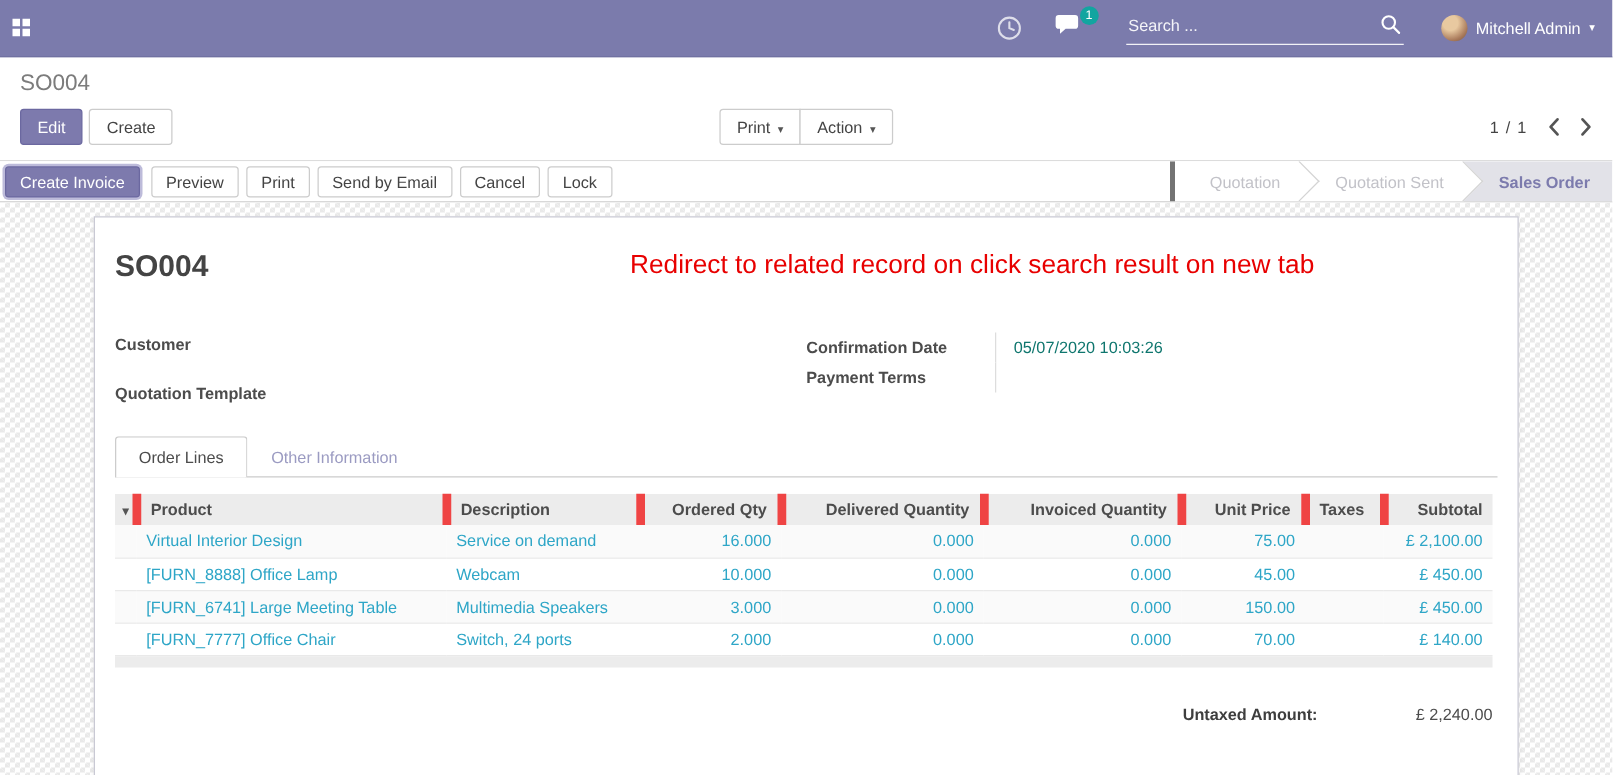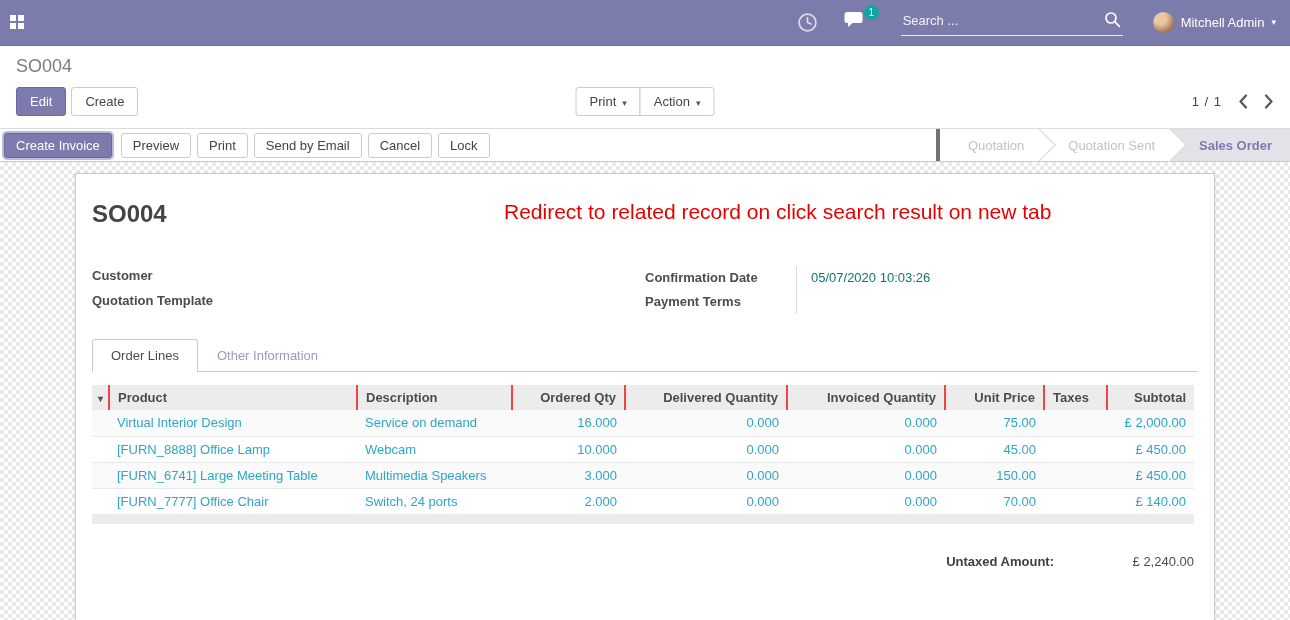--- a/index.html
+++ b/index.html
@@ -101,36 +101,36 @@
 
   .field-grid { display:flex; margin-top:38px; font-size:13px; }
   .field-col { width:50%; }
   .frow { display:flex; }
   .flabel { font-weight:bold; color:#4c4c4c; line-height:19px; }
   .field-col.left .flabel { width:147px; }
   .field-col.right .flabel { width:151px; }
   .fvalue { border-left:1px solid #ddd; padding-left:14px; line-height:19px; min-height:19px; flex:1; }
   .fvalue.purple { color:#8a8ac4; }
   .fvalue.dark { color:#0f766e; }
-  .stack-label { margin-top:6px; }
+  .stack-label { margin-top:20px; }
   .right-vals .fvalue { min-height:24px; line-height:24px; }
   .field-col.right .flabel { line-height:24px; }
 
   .tabs { display:flex; margin-top:24px; border-bottom:1px solid #ccc; }
   .tab {
     padding:8px 18px 9px; font-size:13px; color:#9b9bc2; cursor:pointer;
     position:relative; top:1px; border:1px solid transparent; border-bottom:none;
     border-radius:3px 3px 0 0;
   }
   .tab.active { background:#fff; border-color:#ccc; color:#4c4c4c; }
 
   .order-table { margin-top:13px; width:1102px; border-collapse:collapse; table-layout:fixed; font-size:13px; }
   .order-table th {
     background:#ececec; color:#4c4c4c; font-weight:bold; text-align:left;
-    padding:5px 8px; border-left:2px solid #ef4444; height:25px;
+    padding:5px 8px; border-left:7px solid #ef4444; height:25px;
     overflow:hidden; white-space:nowrap;
   }
   .order-table th:first-child { border-left:none; padding:5px 2px 5px 6px; }
   .order-table th.num { text-align:right; }
   .order-table td {
     padding:5px 8px; height:26px; color:#2ea6c7; border-bottom:1px solid #e9e9e9;
     overflow:hidden; white-space:nowrap;
   }
   .order-table tbody tr:nth-child(odd) { background:#fafafa; }
   .order-table td.num { text-align:right; }
@@ -281,21 +281,21 @@
       <tbody>
         <tr>
           <td></td>
           <td>Virtual Interior Design</td>
           <td>Service on demand</td>
           <td class="num">16.000</td>
           <td class="num">0.000</td>
           <td class="num">0.000</td>
           <td class="num">75.00</td>
           <td></td>
-          <td class="num">£ 2,000.00</td>
+          <td class="num">£ 2,100.00</td>
         </tr>
         <tr>
           <td></td>
           <td>[FURN_8888] Office Lamp</td>
           <td>Webcam</td>
           <td class="num">10.000</td>
           <td class="num">0.000</td>
           <td class="num">0.000</td>
           <td class="num">45.00</td>
           <td></td>

